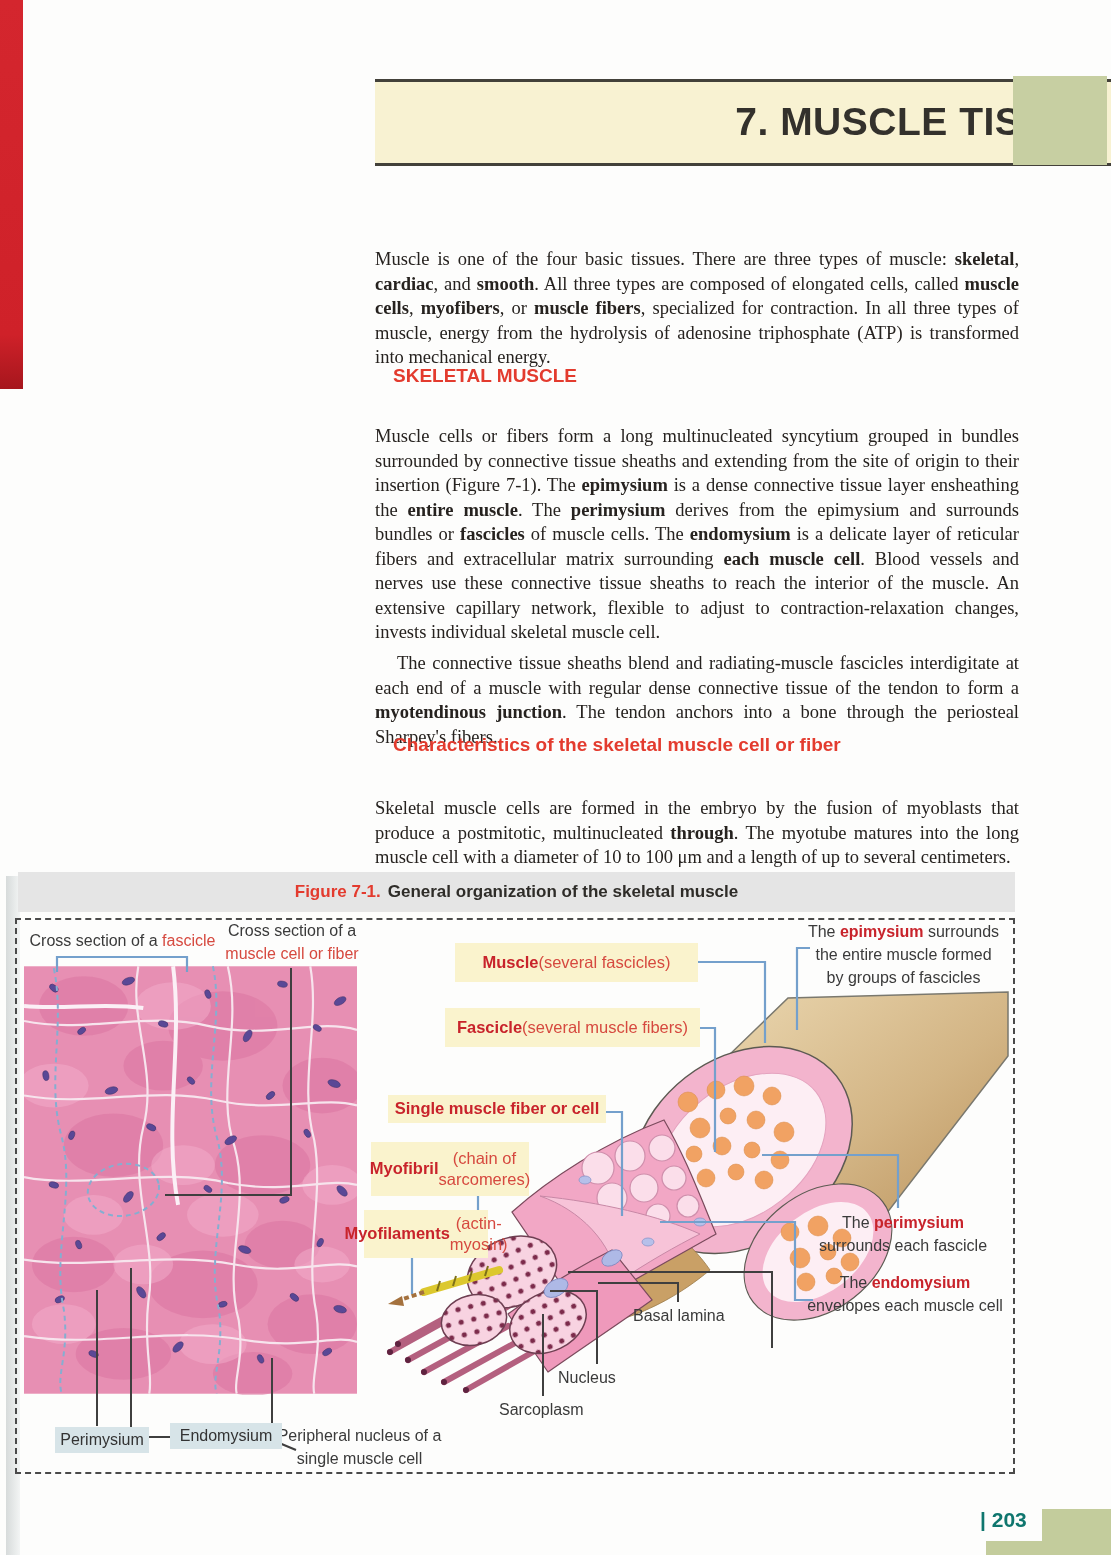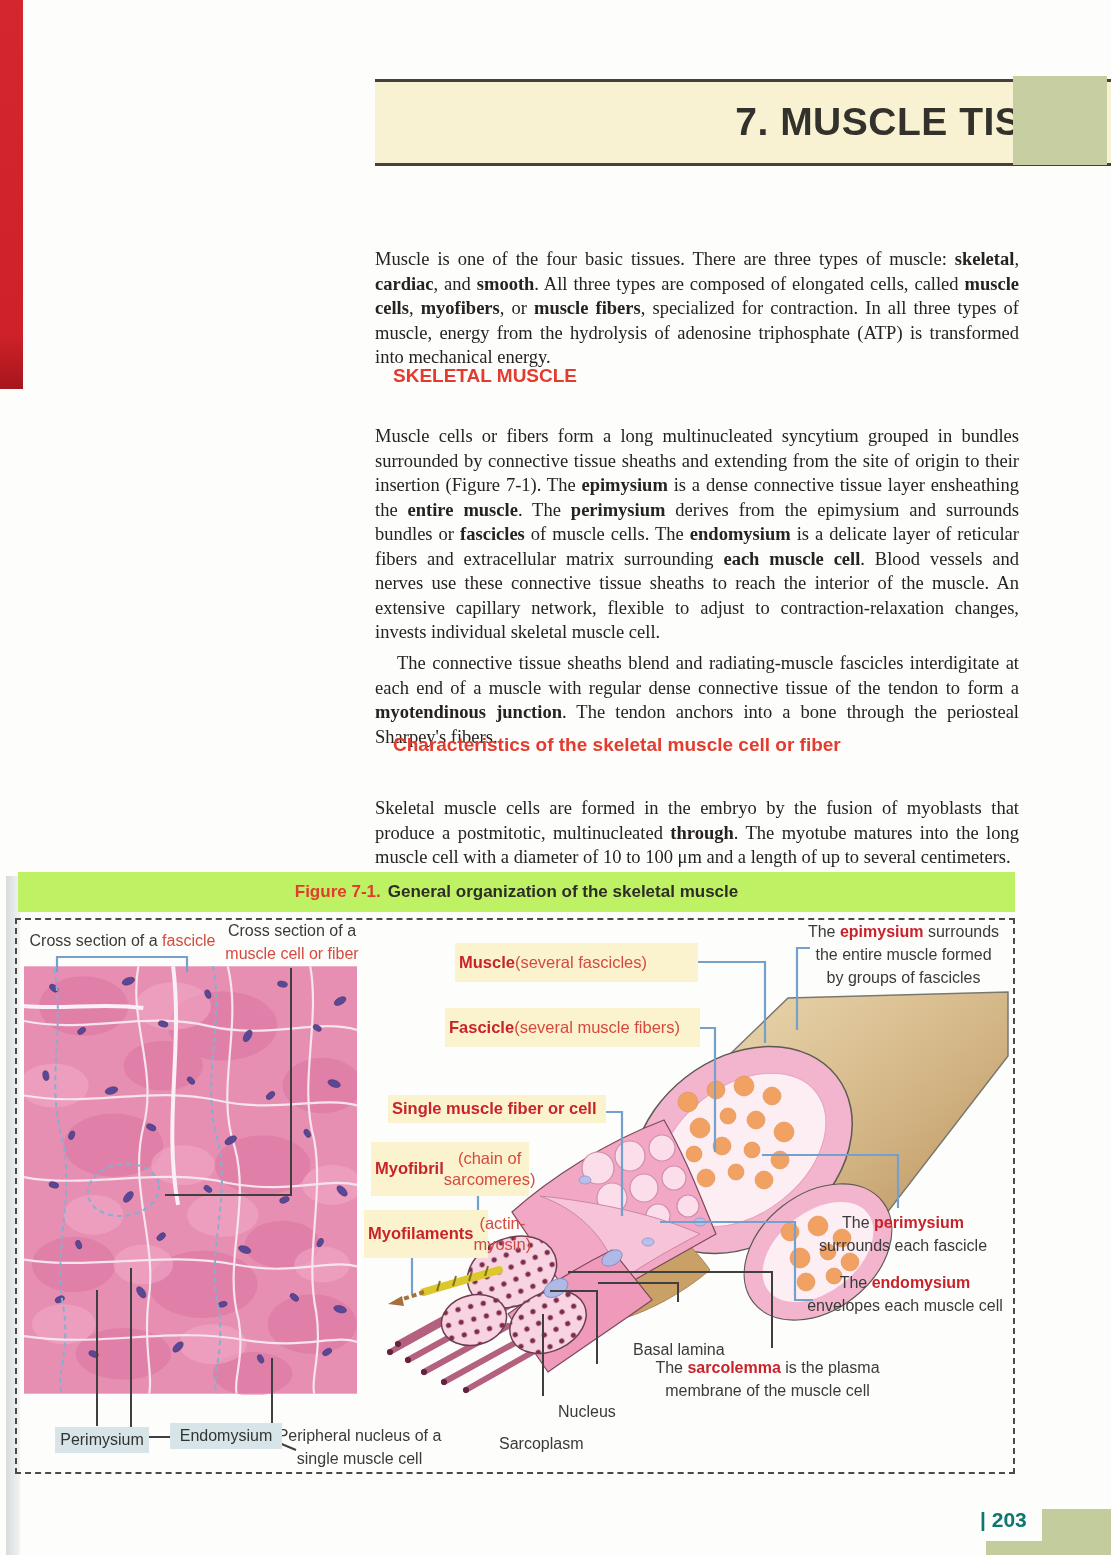--- a/index.html
+++ b/index.html
@@ -18,30 +18,30 @@
   .green-b1{position:absolute;left:1042px;top:1509px;width:69px;height:46px;background:#c3cc9c;}
   .green-b2{position:absolute;left:986px;top:1541px;width:56px;height:14px;background:#c3cc9c;}
   .pagenum{position:absolute;left:980px;top:1508px;font-size:21px;font-weight:bold;color:#0f766e;}
   
   .body-text{position:absolute;left:375px;width:644px;text-align:justify;
              font-family:"Liberation Serif",serif;font-size:18.5px;line-height:24.5px;color:#26221f;margin-top:48px;}
   .body-text .b{font-weight:700;}
   .indent{text-indent:22px;}
   .sec-heading{position:absolute;left:375px;margin:18px;font-size:19px;font-weight:700;color:#e33b2e;}
   
-  .fig-caption{position:absolute;left:18px;top:872px;width:997px;height:40px;background:#bef264;
+  .fig-caption{position:absolute;left:18px;top:872px;width:997px;height:40px;background:#e5e5e5;
              text-align:center;line-height:40px;font-size:17px;font-weight:700;color:#2e2c28;}
   .fig-caption .figred{color:#e33b2e;margin-right:7px;}
   .fig-box{position:absolute;left:15px;top:918px;width:1000px;height:556px;
              border:2px dashed #4a4a4a;box-sizing:border-box;}
   .micro{position:absolute;left:24px;top:965px;}
   .figsvg{position:absolute;left:15px;top:918px;pointer-events:none;}
   .flab{position:absolute;font-size:16px;color:#3a3a3a;line-height:1.45;text-align:center;z-index:5;}
-  .flab.left{text-align:left;margin-top:34px;}
-  .tag{position:absolute;background:#faf3cd;display:flex;align-items:center;
+  .flab.left{text-align:left;}
+  .tag{position:absolute;background:#faf3cd;display:flex;align-items:center;justify-content:center;
        font-size:16.5px;text-align:center;line-height:1.3;z-index:5;padding:2px 4px;box-sizing:border-box;}
   .chip{position:absolute;background:#d7e4e8;color:#333;font-size:16px;text-align:center;z-index:5;
        display:flex;align-items:center;justify-content:center;}
   .rb{color:#c8232b;font-weight:700;}
   .r2{color:#d6493f;}
 </style>
 </head>
 <body>
 
 <div class="page">
@@ -310,21 +310,20 @@
       <span class="rb">Myofibril</span>
       <span class="r2"> (chain of sarcomeres)</span>
     </div>
   <div class="tag" style="left:364px;top:1210px;width:124px;height:48px">
       <span class="rb">Myofilaments</span>
       <span class="r2"> (actin-myosin)</span>
     </div>
 
   <div class="flab" style="left:813px;top:1211px;width:180px"><span>The </span><span class="rb">perimysium</span><span> surrounds each fascicle</span></div>
   <div class="flab" style="left:805px;top:1271px;width:200px"><span>The </span><span class="rb">endomysium</span><span> envelopes each muscle cell</span></div>
-  <div class="flab" style="left:650px;top:1356px;width:235px"><span>The </span><span class="rb">sarcolemma</span><span> is the plasma membrane of the muscle cell</span></div>
 
   <div class="flab left" style="left:633px;top:1304px">Basal lamina</div>
   <div class="flab left" style="left:558px;top:1366px">Nucleus</div>
   <div class="flab left" style="left:499px;top:1398px">Sarcoplasm</div>
   <div class="flab" style="left:272px;top:1424px;width:175px">Peripheral nucleus of a single muscle cell</div>
 
   <div class="chip" style="left:55px;top:1427px;width:94px;height:26px">Perimysium</div>
   <div class="chip" style="left:170px;top:1423px;width:112px;height:26px">Endomysium</div>
 
   <div class="pagenum">| 203</div>

